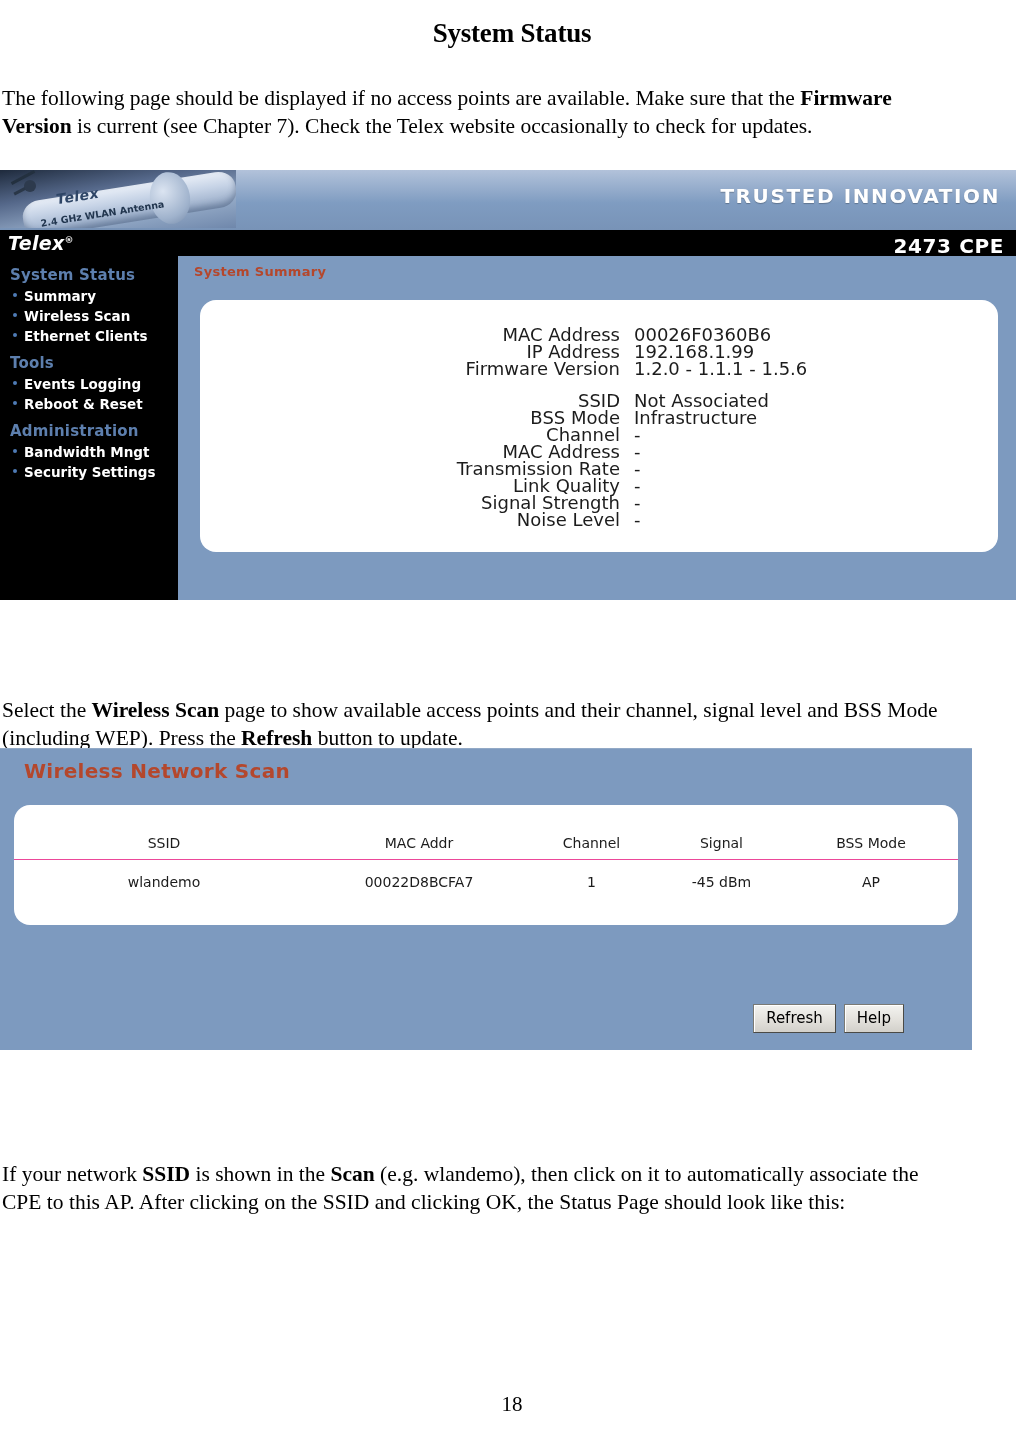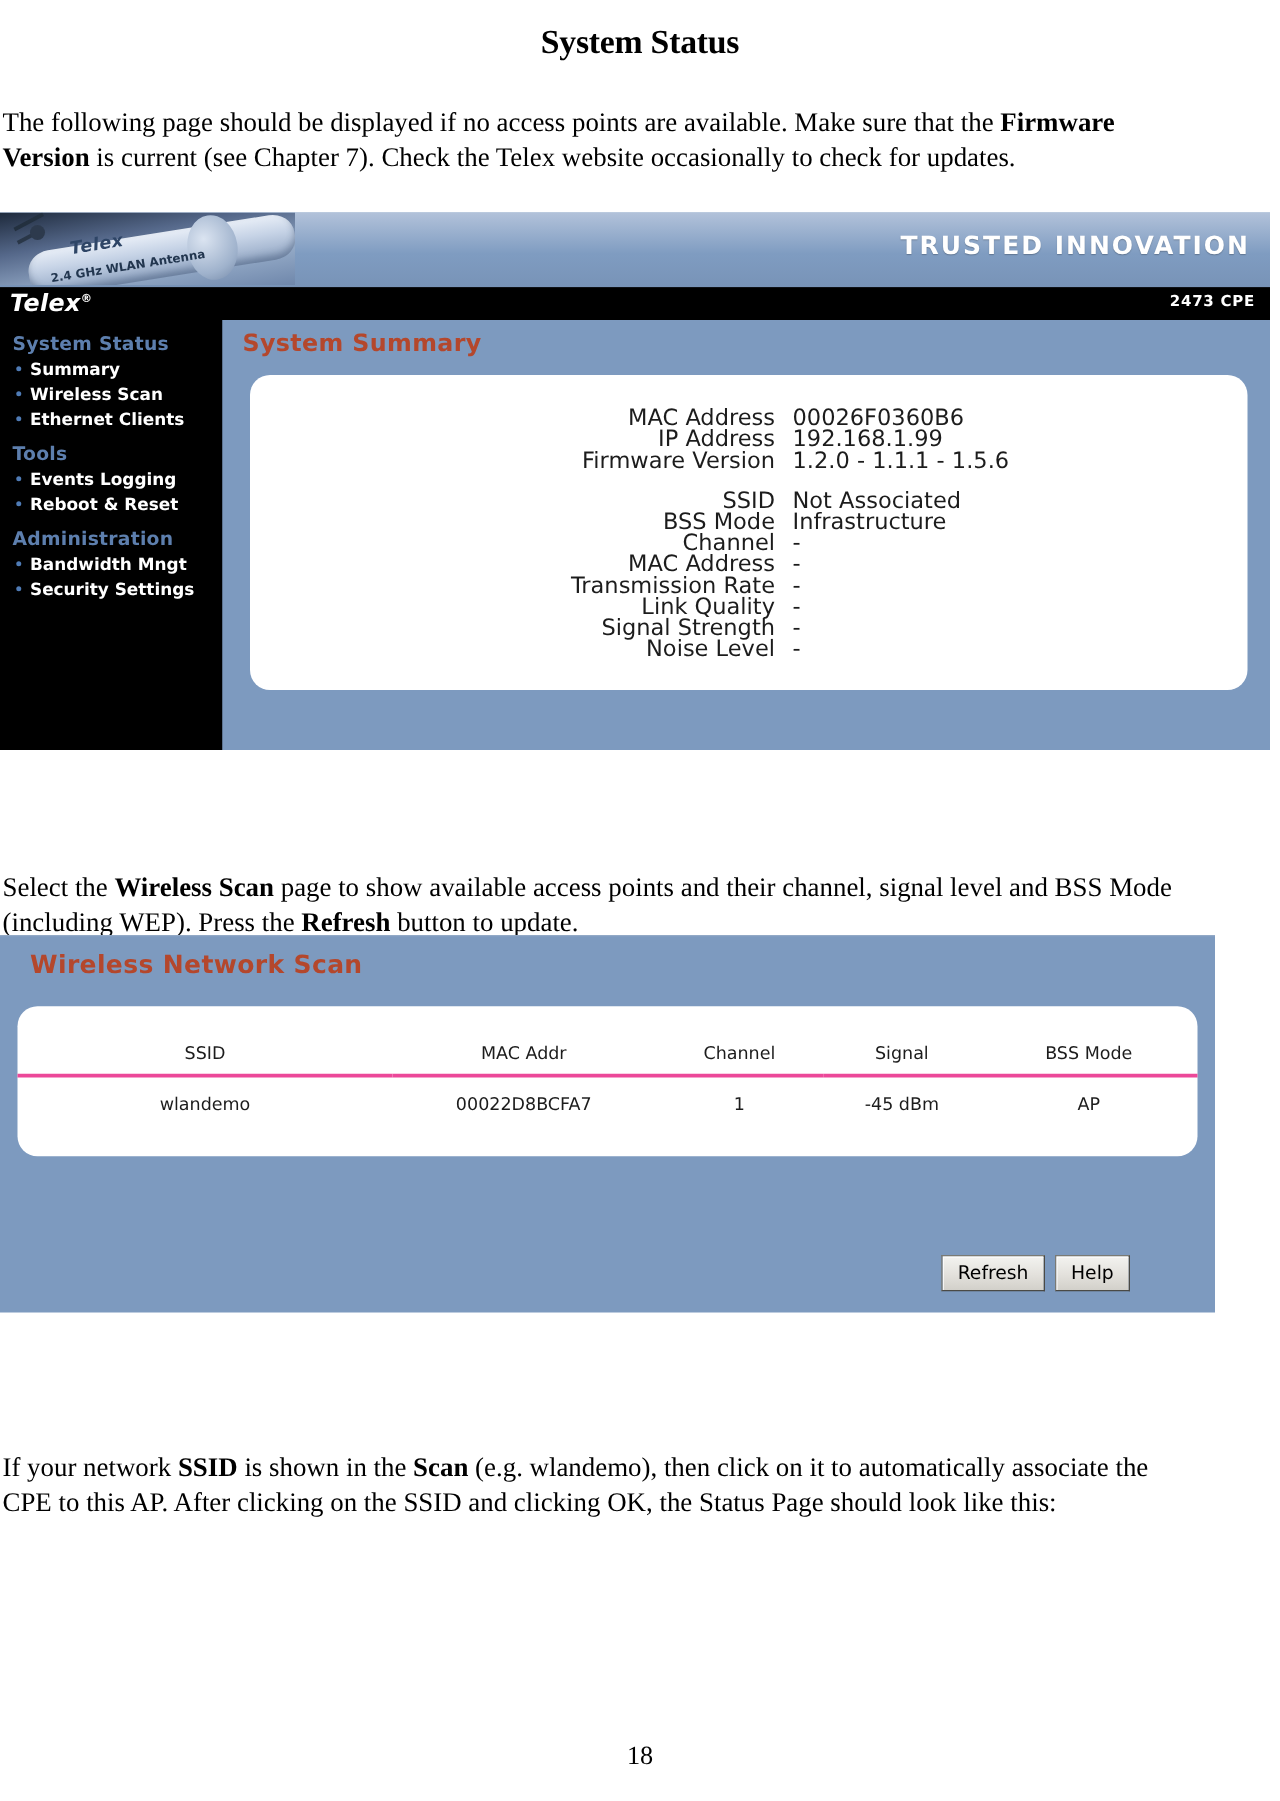--- a/index.html
+++ b/index.html
@@ -175,21 +175,21 @@
     font-style: italic;
     letter-spacing: .3px;
     font-family: "DejaVu Sans", "Liberation Sans", sans-serif;
   }
   .telex-logo sup { font-size: 9px; font-style: normal; vertical-align: super; }
   .model-tag {
     position: absolute;
     right: 12px;
     top: 4px;
     color: #ffffff;
-    font-size: 12px;
+    font-size: 20px;
     font-weight: bold;
     letter-spacing: .6px;
     margin-left: 46px;
   }
 
   .sidebar {
     position: absolute;
     left: 0; top: 86px;
     width: 178px;
     height: 344px;
@@ -229,21 +229,21 @@
     top: 86px;
     width: 838px;
     height: 344px;
     background: #7d9abf;
   }
   .panel-heading {
     position: absolute;
     left: 16px;
     top: 8px;
     color: #b4472c;
-    font-size: 19px;
+    font-size: 13px;
     font-weight: bold;
     letter-spacing: .3px;
     font-family: "DejaVu Sans", "Liberation Sans", sans-serif;
   }
   .white-card {
     position: absolute;
     background: #ffffff;
     border-radius: 16px;
   }
   #summary-card {
@@ -308,21 +308,21 @@
   }
   .scan-table th {
     font-weight: normal;
     padding: 30px 0 8px 0;
     text-align: center;
   }
   .scan-table td {
     padding: 14px 0 0 0;
     text-align: center;
   }
-  .scan-table tbody tr { border-top: 3px solid #ec4899; }
+  .scan-table tbody tr { border-top: 1px solid #ec4899; }
   .col-ssid    { width: 300px; }
   .col-mac     { width: 210px; }
   .col-channel { width: 135px; }
   .col-signal  { width: 125px; }
   .col-bss     { width: 174px; }
 
   .btn-row {
     position: absolute;
     right: 68px;
     bottom: 17px;

